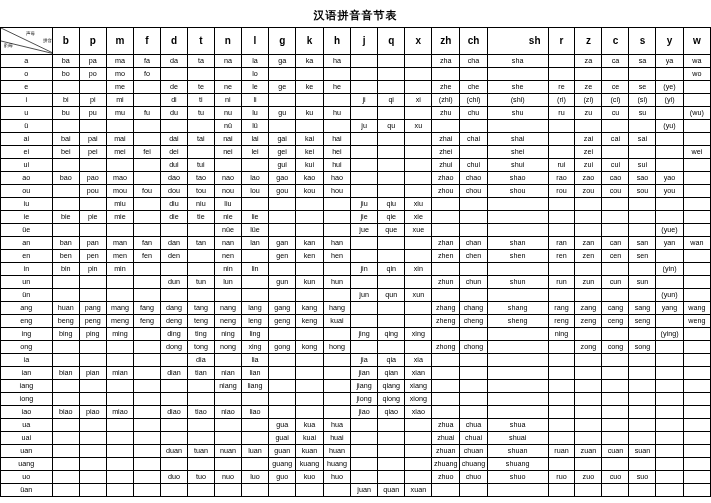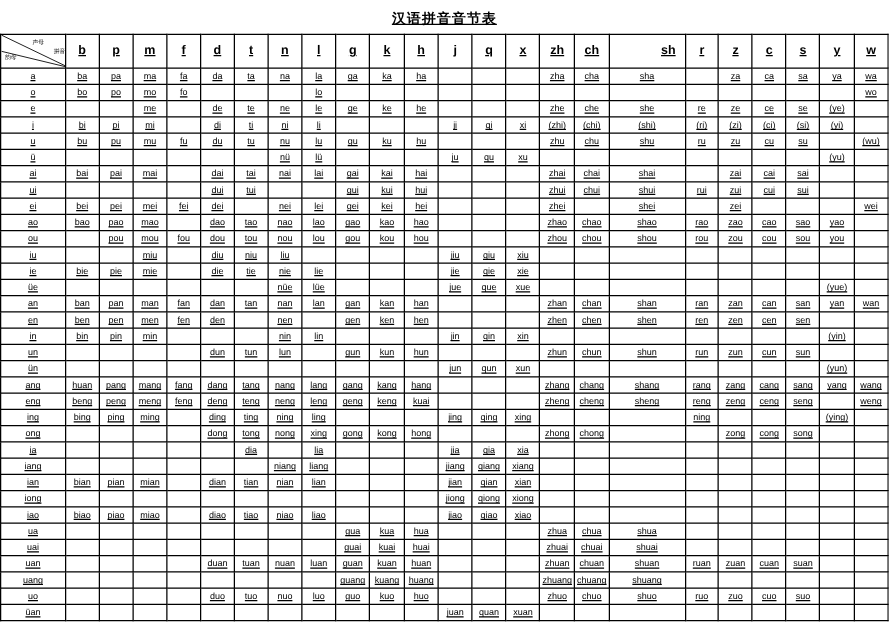--- a/index.html
+++ b/index.html
@@ -1,17 +1,17 @@
 <!DOCTYPE html>
 <html><head>
 <meta charset="utf-8">
 <style>
   html,body{margin:0;padding:0;background:#ffffff;}
   body{width:711px;height:503px;font-family:"Liberation Sans","DejaVu Sans",sans-serif;color:#000;}
-  .page{width:711px;height:375px;position:relative;box-sizing:border-box;text-decoration:underline;}
+  .page{width:711px;height:375px;position:relative;box-sizing:border-box;}
   .title{width:100%;text-align:center;font-size:11px;font-weight:700;letter-spacing:1px;padding-top:9px;padding-bottom:5px;line-height:13px;}
   table.syl{border-collapse:collapse;margin:0 auto;table-layout:fixed;}
   table.syl td,table.syl th{border:1px solid #000;font-size:7.2px;line-height:8px;height:12px;text-align:center;vertical-align:middle;padding:0;font-weight:400;overflow:hidden;white-space:nowrap;}
   table.syl th{font-weight:700;font-size:10px;height:26px;}
   .corner{position:relative;padding:0;}
   .corner svg{position:absolute;left:0;top:0;}
   .corner .lbl{position:absolute;font-size:4.6px;line-height:5px;font-weight:400;}
   .corner .l-sm{left:25px;top:3px;}
   .corner .l-ym{left:3px;top:15px;}
   .corner .l-ys{left:42px;top:10px;}
@@ -236,20 +236,46 @@
           <td>chai</td>
           <td>shai</td>
           <td></td>
           <td>zai</td>
           <td>cai</td>
           <td>sai</td>
           <td></td>
           <td></td>
         </tr>
         <tr>
+          <td class="rowhead">ei</td>
+          <td>bei</td>
+          <td>pei</td>
+          <td>mei</td>
+          <td>fei</td>
+          <td>dei</td>
+          <td></td>
+          <td>nei</td>
+          <td>lei</td>
+          <td>gei</td>
+          <td>kei</td>
+          <td>hei</td>
+          <td></td>
+          <td></td>
+          <td></td>
+          <td>zhei</td>
+          <td></td>
+          <td>shei</td>
+          <td></td>
+          <td>zei</td>
+          <td></td>
+          <td></td>
+          <td></td>
+          <td>wei</td>
+        </tr>
+        <tr>
           <td class="rowhead">ui</td>
           <td></td>
           <td></td>
           <td></td>
           <td></td>
           <td>dui</td>
           <td>tui</td>
           <td></td>
           <td></td>
           <td>gui</td>
@@ -260,46 +286,20 @@
           <td></td>
           <td>zhui</td>
           <td>chui</td>
           <td>shui</td>
           <td>rui</td>
           <td>zui</td>
           <td>cui</td>
           <td>sui</td>
           <td></td>
           <td></td>
-        </tr>
-        <tr>
-          <td class="rowhead">ei</td>
-          <td>bei</td>
-          <td>pei</td>
-          <td>mei</td>
-          <td>fei</td>
-          <td>dei</td>
-          <td></td>
-          <td>nei</td>
-          <td>lei</td>
-          <td>gei</td>
-          <td>kei</td>
-          <td>hei</td>
-          <td></td>
-          <td></td>
-          <td></td>
-          <td>zhei</td>
-          <td></td>
-          <td>shei</td>
-          <td></td>
-          <td>zei</td>
-          <td></td>
-          <td></td>
-          <td></td>
-          <td>wei</td>
         </tr>
         <tr>
           <td class="rowhead">ao</td>
           <td>bao</td>
           <td>pao</td>
           <td>mao</td>
           <td></td>
           <td>dao</td>
           <td>tao</td>
           <td>nao</td>
@@ -678,61 +678,61 @@
           <td></td>
           <td></td>
           <td></td>
           <td></td>
           <td></td>
           <td></td>
           <td></td>
           <td></td>
         </tr>
         <tr>
-          <td class="rowhead">iang</td>
-          <td></td>
-          <td></td>
-          <td></td>
-          <td></td>
-          <td></td>
-          <td></td>
-          <td>niang</td>
-          <td>liang</td>
-          <td></td>
-          <td></td>
-          <td></td>
-          <td>jiang</td>
-          <td>qiang</td>
-          <td>xiang</td>
-          <td></td>
-          <td></td>
-          <td></td>
-          <td></td>
-          <td></td>
-          <td></td>
-          <td></td>
-          <td></td>
-          <td></td>
-        </tr>
-        <tr>
           <td class="rowhead">ian</td>
           <td>bian</td>
           <td>pian</td>
           <td>mian</td>
           <td></td>
           <td>dian</td>
           <td>tian</td>
           <td>nian</td>
           <td>lian</td>
           <td></td>
           <td></td>
           <td></td>
           <td>jian</td>
           <td>qian</td>
           <td>xian</td>
+          <td></td>
+          <td></td>
+          <td></td>
+          <td></td>
+          <td></td>
+          <td></td>
+          <td></td>
+          <td></td>
+          <td></td>
+        </tr>
+        <tr>
+          <td class="rowhead">iang</td>
+          <td></td>
+          <td></td>
+          <td></td>
+          <td></td>
+          <td></td>
+          <td></td>
+          <td>niang</td>
+          <td>liang</td>
+          <td></td>
+          <td></td>
+          <td></td>
+          <td>jiang</td>
+          <td>qiang</td>
+          <td>xiang</td>
           <td></td>
           <td></td>
           <td></td>
           <td></td>
           <td></td>
           <td></td>
           <td></td>
           <td></td>
           <td></td>
         </tr>

